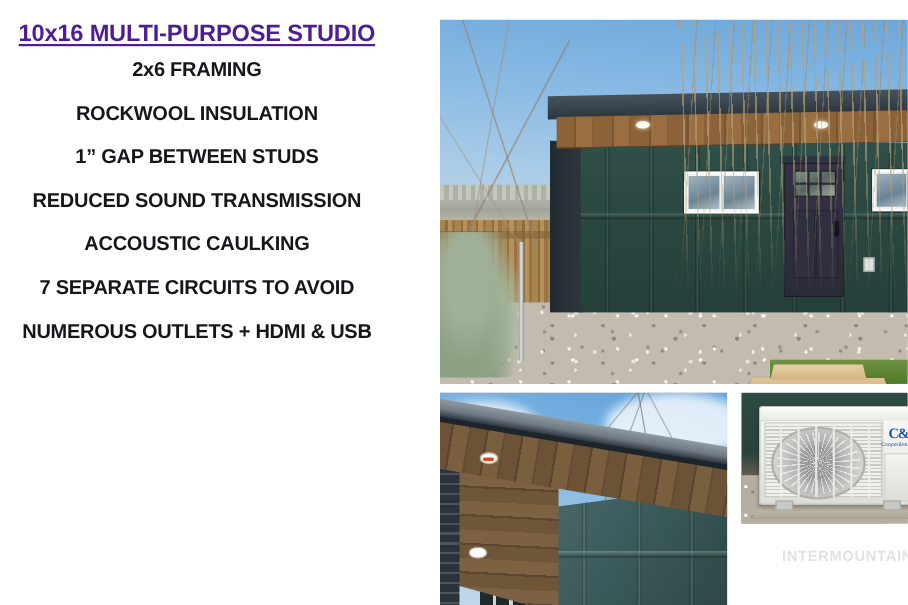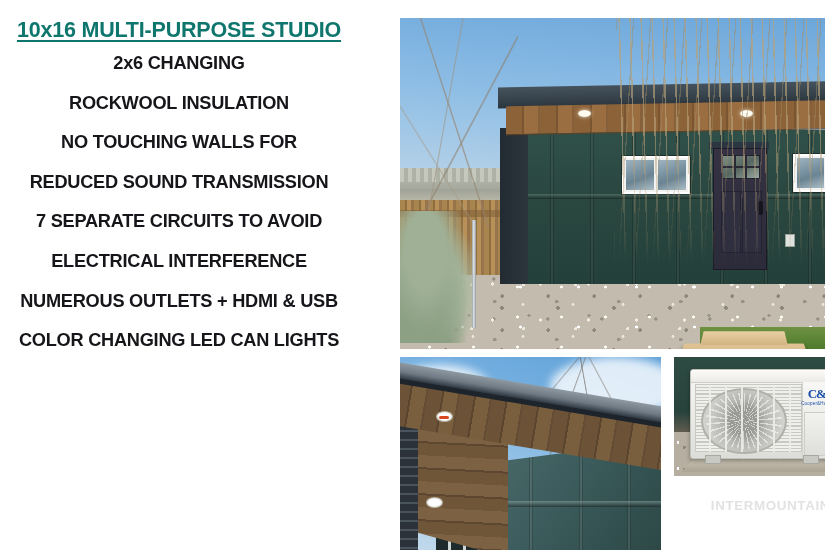--- a/index.html
+++ b/index.html
@@ -11,21 +11,21 @@
 
   
   #spec-column{
     position:absolute;left:0;top:0;width:358px;height:550px;
     background:#ffffff;
   }
   #spec-title{
     position:absolute;left:0;top:4px;width:358px;
     text-align:center;
     font-size:21.5px;font-weight:bold;letter-spacing:-0.2px;
-    color:#0f766e;
+    color:#4c1d95;
     text-decoration:underline;
     text-underline-offset:3px;
     text-decoration-thickness:2px;
     white-space:nowrap;
   }
   #spec-list{
     position:absolute;left:0;top:44px;width:358px;
   }
   .spec-line{
     display:block;width:358px;text-align:center;
@@ -397,28 +397,27 @@
   }
 </style>
 </head>
 <body>
 
 <div id="page">
 
   <section id="spec-column">
     <h1 id="spec-title">10x16 MULTI-PURPOSE STUDIO</h1>
     <div id="spec-list">
-      <span class="spec-line">2x6 CHANGING</span>
+      <span class="spec-line">2x6 FRAMING</span>
       <span class="spec-line">ROCKWOOL INSULATION</span>
-      <span class="spec-line">NO TOUCHING WALLS FOR</span>
+      <span class="spec-line">1” GAP BETWEEN STUDS</span>
       <span class="spec-line">REDUCED SOUND TRANSMISSION</span>
+      <span class="spec-line">ACCOUSTIC CAULKING</span>
       <span class="spec-line">7 SEPARATE CIRCUITS TO AVOID</span>
-      <span class="spec-line">ELECTRICAL INTERFERENCE</span>
       <span class="spec-line">NUMEROUS OUTLETS + HDMI &amp; USB</span>
-      <span class="spec-line">COLOR CHANGING LED CAN LIGHTS</span>
     </div>
   </section>
 
   <figure class="photo" id="photo-main" aria-label="Dark green board-and-batten studio exterior with metal fascia, wood soffit, two white windows and a dark entry door with wooden steps">
     <div class="sky"></div>
     <div class="bg-bldg"></div>
     <div class="fence">
       <div class="rail" style="top:10px"></div>
       <div class="rail" style="top:78px"></div>
     </div>

